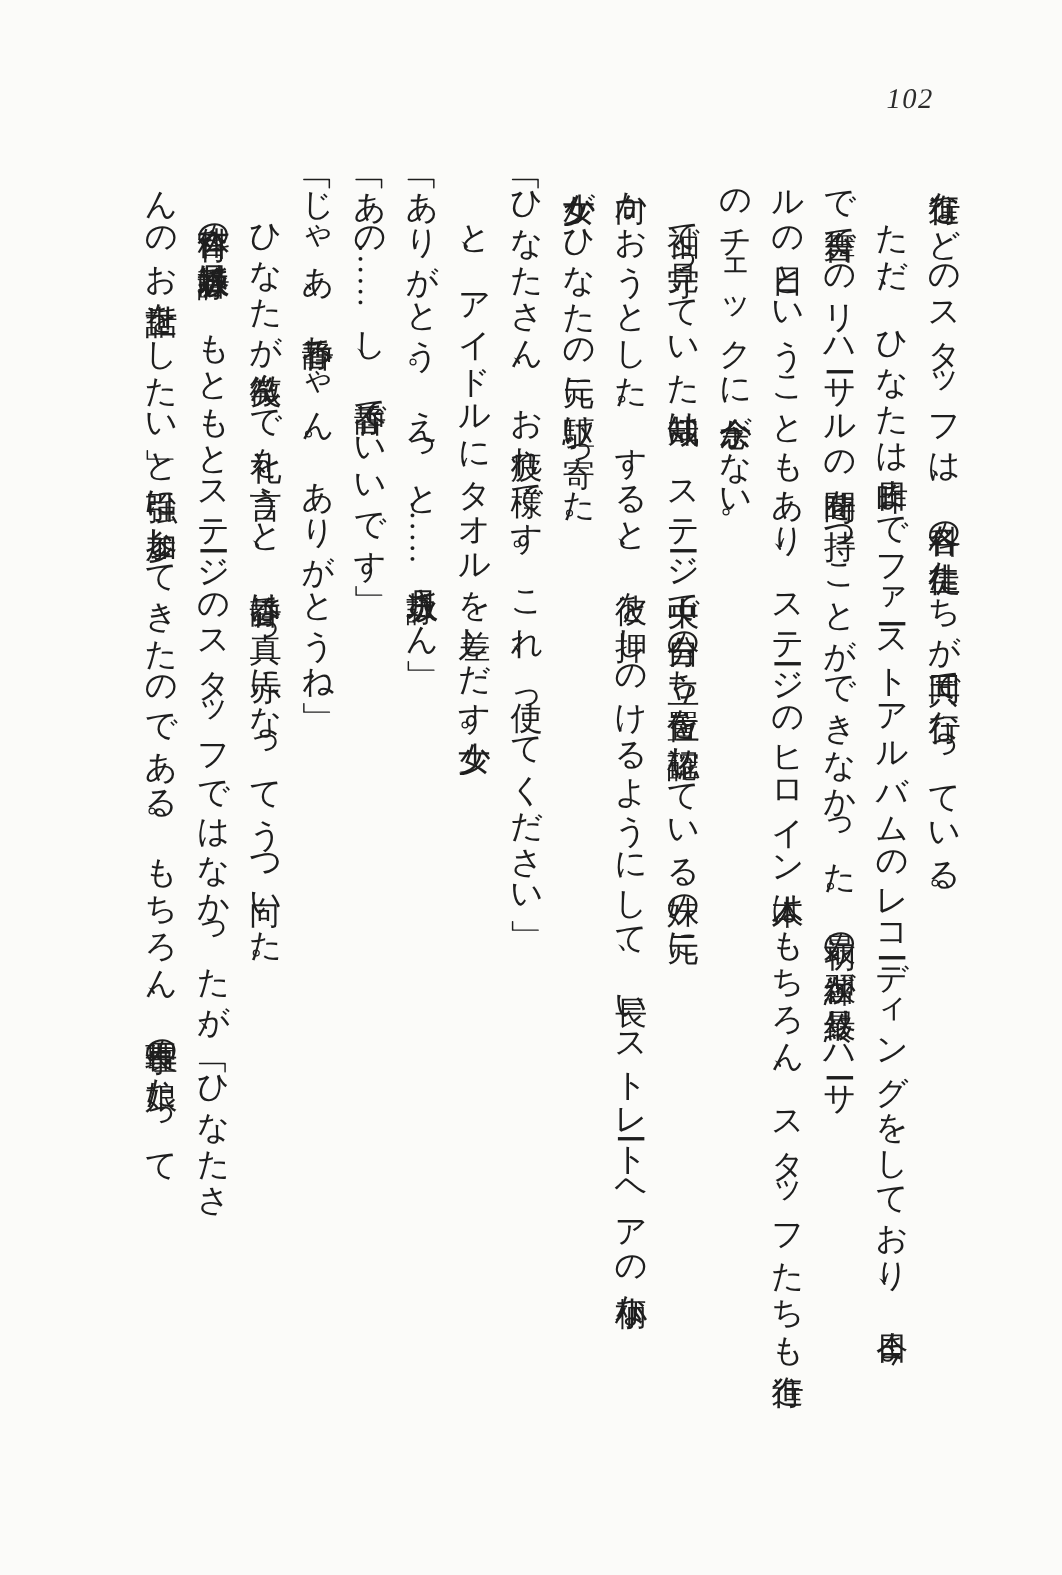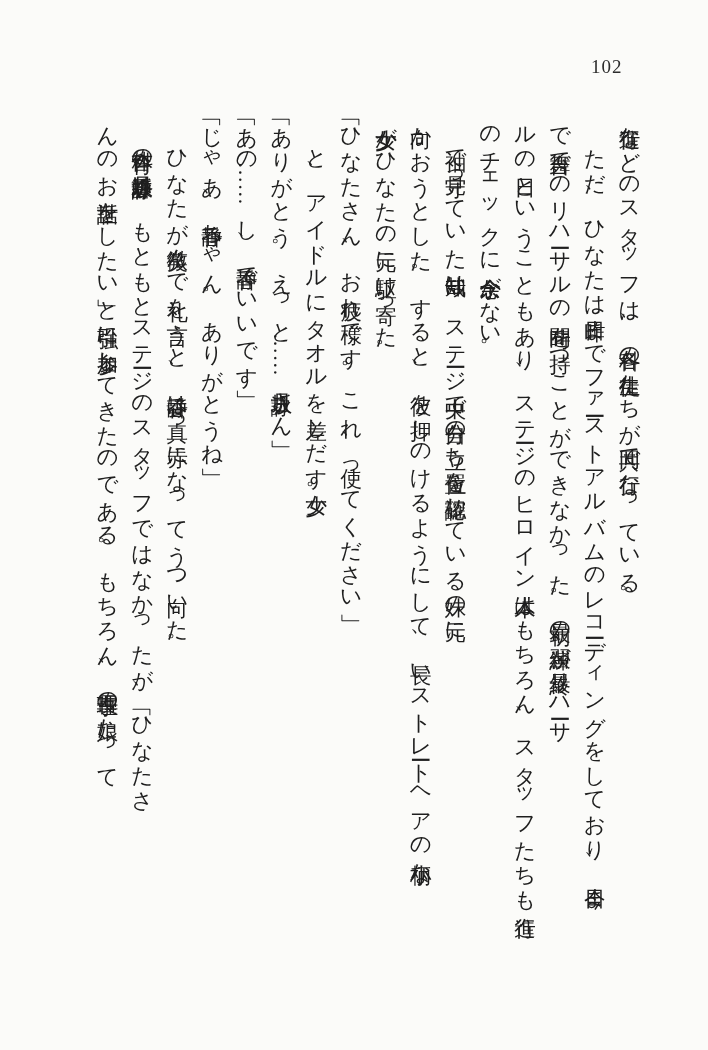--- a/index.html
+++ b/index.html
@@ -16,20 +16,21 @@
   }
   .page {
     position: absolute;
     inset: 0;
   }
   .page-number {
     position: absolute;
     left: 591px;
     top: 56px;
     font-size: 19px;
+    font-style: italic;
     letter-spacing: 1px;
     color: #2c2c2c;
   }
   .text-block {
     position: absolute;
     top: 112px;
     right: 62px;
     height: 836px;
     writing-mode: vertical-rl;
     text-orientation: mixed;

